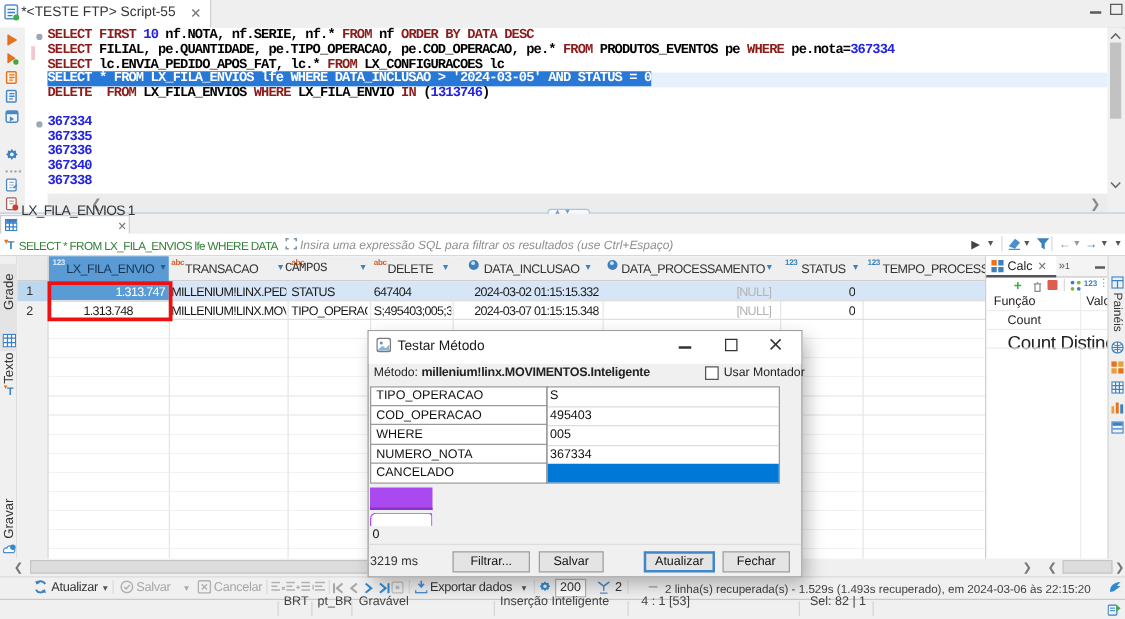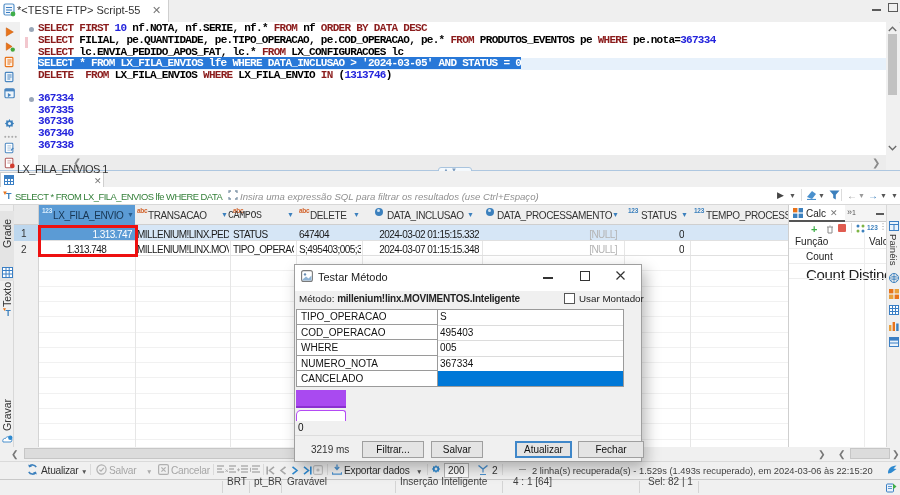--- a/index.html
+++ b/index.html
@@ -406,21 +406,21 @@
 .ssep{position:absolute;top:481px;width:1px;height:12px;background:#d4d4d4;}</style>
 <div class="ssep" style="left:222px;"></div>
 <div class="st" style="left:227px;">BRT</div>
 <div class="ssep" style="left:249px;"></div>
 <div class="st" style="left:254px;">pt_BR</div>
 <div class="ssep" style="left:281px;"></div>
 <div class="st" style="left:287px;">Gravável</div>
 <div class="ssep" style="left:395px;"></div>
 <div class="st" style="left:400px;">Inserção Inteligente</div>
 <div class="ssep" style="left:502px;"></div>
-<div class="st" style="left:513px;">4 : 1 [64]</div>
+<div class="st" style="left:513px;">4 : 1 [53]</div>
 <div class="ssep" style="left:639px;"></div>
 <div class="st" style="left:648px;">Sel: 82 | 1</div>
 <div class="ssep" style="left:698px;"></div>
 <svg class="abs" style="left:886px;top:482px;" width="11" height="11" viewBox="0 0 11 11">
     <rect x="0.5" y="2" width="7" height="8" rx="1" fill="#eaf3fb" stroke="#3b7fc4"></rect>
     <path d="M2 4.5h4M2 6.5h4" stroke="#3b7fc4" stroke-width="0.8"></path>
     <path d="M7 1.5l3.5 3-3.5 3z" fill="#3fae49"></path>
   </svg>
 
 <div class="abs" style="left:294px;top:264px;width:348px;height:198px;background:#f0f0f0;border:1px solid #9f9f9f;box-sizing:border-box;box-shadow:4px 6px 14px rgba(0,0,0,0.28);z-index:40;"></div>
@@ -459,18 +459,18 @@
 <div class="d" style="left:438px;top:371.4px;width:185px;height:14.6px;background:#0078d7;"></div>
 <div class="d" style="left:438px;top:324.6px;width:185px;height:1px;background:#dcdcdc;"></div>
 <div class="d" style="left:438px;top:340.2px;width:185px;height:1px;background:#dcdcdc;"></div>
 <div class="d" style="left:438px;top:355.8px;width:185px;height:1px;background:#dcdcdc;"></div>
 
 <div class="d" style="left:296px;top:390px;width:50px;height:18px;background:#a94af0;border-bottom:2px solid #8a2fd0;box-sizing:border-box;"></div>
 <div class="d" style="left:296px;top:410px;width:50px;height:11px;background:#ffffff;border:1.6px solid #b44af5;border-bottom:none;border-radius:5px 3px 0 0;box-sizing:border-box;"></div>
 <div class="d" style="left:298px;top:422px;font-size:10px;color:#111;">0</div>
 <div class="d" style="left:295px;top:435px;width:346px;height:1px;background:#dddddd;"></div>
 
-<div class="d" style="left:296px;top:444px;font-size:10px;color:#333;margin-left:15px;">3219 ms</div>
+<div class="d" style="left:296px;top:444px;font-size:10px;color:#333;">3219 ms</div>
 <style>.btn{position:absolute;z-index:43;top:440.5px;height:17px;background:#e4e4e4;border:1px solid #9f9f9f;box-sizing:border-box;font-size:10px;color:#111;text-align:center;padding-top:2.5px;}</style>
 <div class="btn" style="left:362px;width:62px;">Filtrar...</div>
 <div class="btn" style="left:431px;width:52px;">Salvar</div>
 <div class="btn" style="left:515px;width:57px;border:2px solid #3f87c9;padding-top:1.5px;">Atualizar</div>
-<div class="btn" style="left:578px;width:66px;">Fechar</div>
+<div class="btn" style="left:578px;width:54px;">Fechar</div>
 
 </body></html>

